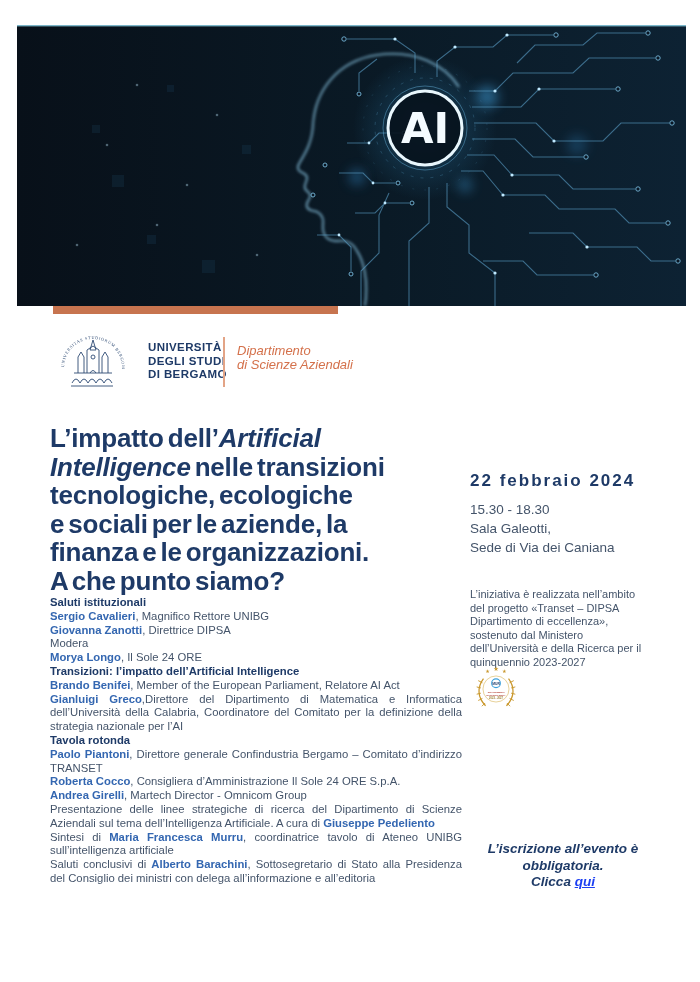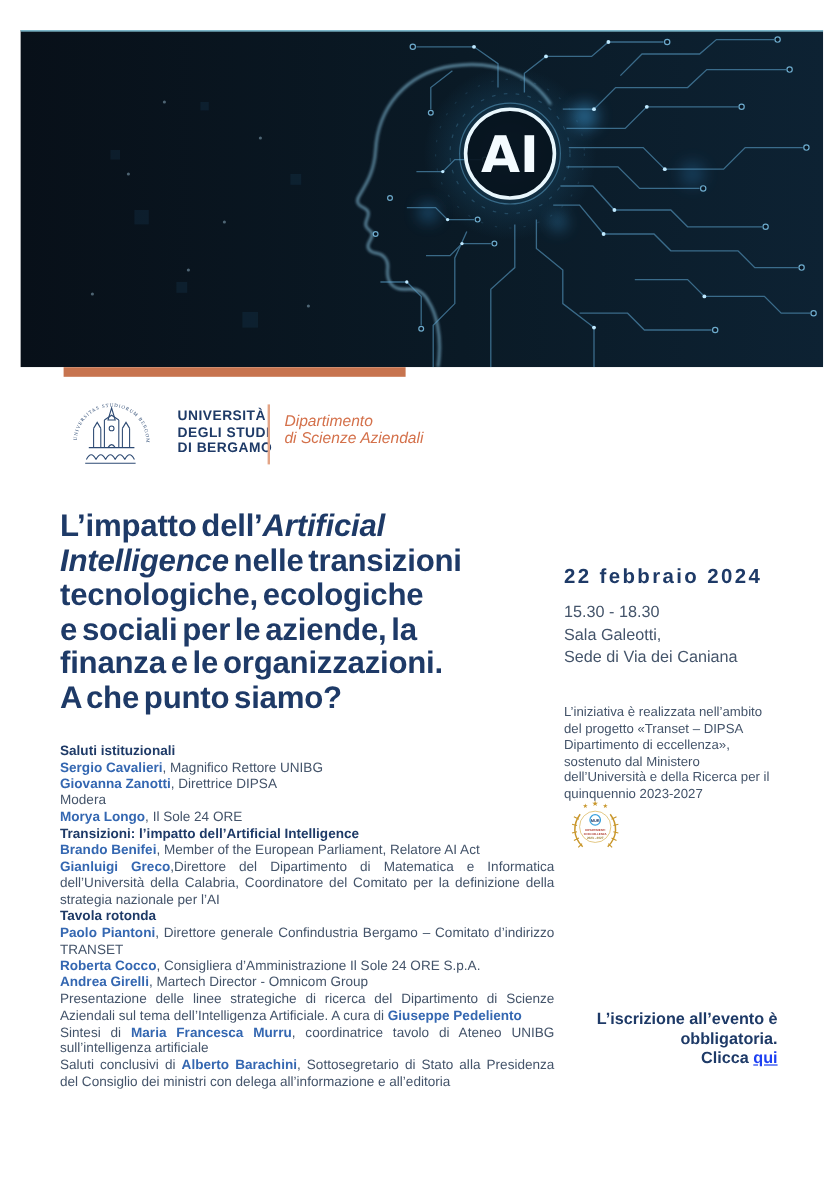--- a/index.html
+++ b/index.html
@@ -19,25 +19,25 @@
   
   .title{position:absolute;left:50px;top:409px;width:432px;font-size:26px;line-height:28.5px;color:#1E3A67;font-weight:700;word-spacing:-3px;letter-spacing:-.2px;margin-top:15px;}
 
   
   .event{position:absolute;left:470px;top:471px;color:#1E3A67;}
   .event-date{font-size:17px;font-weight:700;letter-spacing:2px;line-height:20px;}
   .event-time{font-size:13.5px;color:#44546A;margin-top:9px;line-height:19px;}
   .event-loc{font-size:13.5px;color:#44546A;line-height:19px;white-space:pre-line;}
   .note{position:absolute;left:470px;top:588px;width:205px;font-size:11px;line-height:13.5px;color:#44546A;white-space:pre-line;}
   .badge{position:absolute;left:472px;top:665px;width:48px;height:48px;}
-  .cta{position:absolute;left:478px;top:841px;width:170px;text-align:right;color:#1E3A67;font-weight:700;font-size:13.5px;line-height:16.5px;}
+  .cta{position:absolute;left:478px;top:841px;width:170px;text-align:center;color:#1E3A67;font-weight:700;font-size:13.5px;line-height:16.5px;font-style:italic;}
   .cta a{color:#1C3FF2;text-decoration:underline;font-weight:700;}
 
   
-  .col{position:absolute;left:50px;top:596px;width:412px;font-size:11.3px;line-height:13.8px;color:#44546A;margin-top:24px;}
+  .col{position:absolute;left:50px;top:596px;width:412px;font-size:11.3px;line-height:13.8px;color:#44546A;}
   .col>div{margin:0;}
   .b{font-weight:700;color:#1E3A67;}
   .bi{font-weight:700;font-style:italic;color:#1E3A67;}
   .n{font-weight:700;color:#3467B1;}
   .jst{text-align:justify;}
   .mt5{margin-top:5px;} .mt8{margin-top:8px;} .mt11{margin-top:11px;}
   .mt13{margin-top:13px;} .mt14{margin-top:14px;} .mt16{margin-top:16px;}
 </style>
 </head>
 <body>

